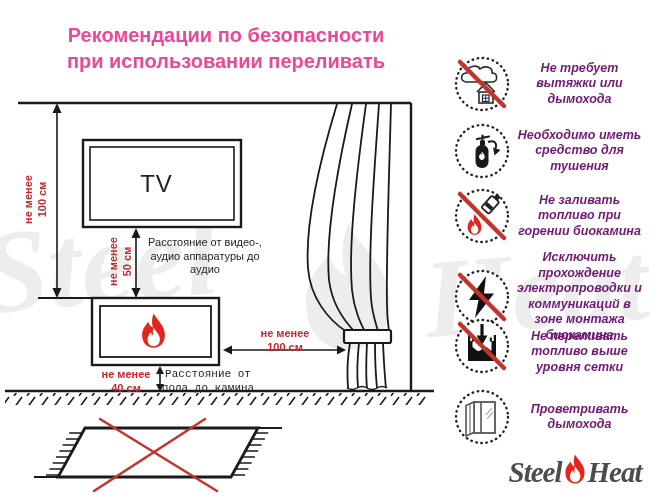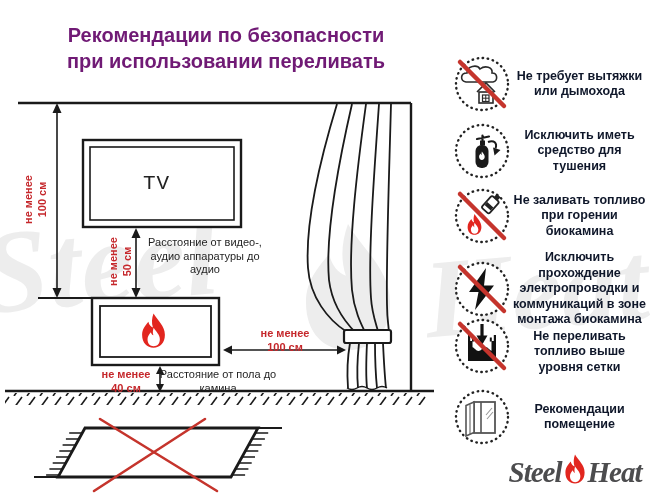--- a/index.html
+++ b/index.html
@@ -8,44 +8,44 @@
     font-family:"Liberation Sans",sans-serif;color:#1a1a1a;
   }
   
   .wm{position:absolute;z-index:0;color:#ededed;font-family:"Liberation Serif",serif;
       font-style:italic;font-weight:bold;pointer-events:none;white-space:nowrap;}
   .wm-steel{left:-18px;top:196px;font-size:118px;transform:rotate(-5deg);}
   .wm-heat{left:424px;top:226px;font-size:112px;transform:rotate(-5deg);}
   .wm-flame{position:absolute;left:278px;top:212px;z-index:0;}
   
   .title{position:absolute;left:0;top:22px;width:452px;z-index:2;text-align:center;
-         font-size:20px;font-weight:bold;line-height:26px;color:#701a75;}
+         font-size:20px;font-weight:bold;line-height:26px;color:#ec4899;}
   
   .diagram{position:absolute;left:0;top:0;z-index:1;}
   
   .dlabel{position:absolute;z-index:2;text-align:center;}
   .red{color:#c5272b;font-weight:bold;}
   .dim{font-size:11px;line-height:13.5px;}
   .vlabel{transform:rotate(-90deg);}
   .vlabel span{display:block;}
   .caption{font-size:11px;line-height:13.5px;color:#1f1f1f;font-weight:500;}
   .tv-label{left:83px;top:140px;width:147px;height:87px;display:flex;align-items:center;
-            justify-content:center;font-family:Liberation Mono, monospace;font-size:21px;
+            justify-content:center;font-family:Liberation Sans, sans-serif;font-size:24px;
             letter-spacing:1px;color:#222;}
   .dim-wall{left:-21px;top:186px;width:112px;}
   .dim-tv{left:84px;top:248px;width:72px;}
   .cap-tv{left:140px;top:236px;width:130px;}
   .dim-curtain{left:245px;top:327px;width:80px;}
   .dim-floor{left:96px;top:368px;width:60px;}
-  .cap-floor{left:159px;top:368px;width:118px;}
+  .cap-floor{left:149px;top:368px;width:118px;font-family:Liberation Mono, monospace;}
   
   .rule{position:absolute;left:442px;width:206px;z-index:2;display:flex;align-items:center;}
   .rule .ico{flex:0 0 58px;margin-left:11px;}
   .rule .txt{flex:1;text-align:center;font-size:12.5px;font-weight:600;
-             line-height:15.5px;color:#0f172a;padding:0 2px;}
+             line-height:15.5px;color:#701a75;padding:0 2px;font-style:italic;}
   .r1{top:55px;}.r2{top:122px;}.r3{top:187px;}.r4{top:250px;}.r5{top:317px;align-items:flex-end;}.r6{top:388px;}
   
   .logo{position:absolute;left:500px;top:449px;width:150px;height:46px;z-index:2;
         display:flex;align-items:center;justify-content:center;}
   .logo .word{font-family:"Liberation Serif",serif;font-style:italic;font-weight:bold;
               font-size:29px;color:#4c4c4e;letter-spacing:-1px;}
   .logo svg{margin:0 -3px 6px -3px;}
 </style>
 </head>
 <body>
@@ -187,21 +187,21 @@
   <div class="rule r2">
     <svg class="ico" width="58" height="58" viewBox="0 0 58 58">
       <circle cx="29" cy="29" r="26" fill="#fff" stroke="#222" stroke-width="2.4" stroke-dasharray="0.5 4.6" stroke-linecap="round"></circle>
       <rect x="22.5" y="23" width="13" height="23" rx="6" fill="#1a1a1a"></rect>
       <rect x="27" y="18.5" width="5" height="5" fill="#1a1a1a"></rect>
       <path d="M24,17 L36,14.5 M29.5,18.5 V13.5" stroke="#1a1a1a" stroke-width="2.2" stroke-linecap="round"></path>
       <path d="M35,20 C41,17.5 44.5,21 42.5,26.5" fill="none" stroke="#1a1a1a" stroke-width="2"></path>
       <polygon points="40,25.5 47.5,28 41.5,33.5" fill="#1a1a1a"></polygon>
       <path transform="translate(24.2,29.5) scale(0.47)" fill="#fff" d="M10,0 C12.2,3.8 16,6.5 16,11.2 C16,15.6 13.4,18 10,18 C6.6,18 4,15.6 4,11.2 C4,8.2 5.6,6.4 7.3,4.3 C7.7,6 8.6,7 9.7,7.4 C8.9,5 9.1,2.5 10,0 Z"></path>
     </svg>
-    <div class="txt">Исключить иметь средство для тушения</div>
+    <div class="txt">Необходимо иметь средство для тушения</div>
   </div>
 
   <div class="rule r4">
     <svg class="ico" width="58" height="58" viewBox="0 0 58 58">
       <circle cx="29" cy="29" r="26" fill="#fff" stroke="#222" stroke-width="2.4" stroke-dasharray="0.5 4.6" stroke-linecap="round"></circle>
       <polygon points="33,8 16,32 25.5,32 22,50 41,25.5 31,25.5" fill="#111"></polygon>
       <line x1="7" y1="7" x2="51" y2="51" stroke="#c5342c" stroke-width="4.5" stroke-linecap="round"></line>
     </svg>
     <div class="txt">Исключить прохождение электропроводки и коммуникаций в зоне монтажа биокамина</div>
   </div>
@@ -241,21 +241,21 @@
 
   <div class="rule r6">
     <svg class="ico" width="58" height="58" viewBox="0 0 58 58">
       <circle cx="29" cy="29" r="26" fill="#fff" stroke="#222" stroke-width="2.4" stroke-dasharray="0.5 4.6" stroke-linecap="round"></circle>
       <rect x="21" y="14" width="21" height="31" fill="#fff" stroke="#555" stroke-width="1.8"></rect>
       <line x1="28" y1="14" x2="28" y2="45" stroke="#555" stroke-width="1.6"></line>
       <path d="M33,27 L39,20 M34,31 L40,24" stroke="#999" stroke-width="1.1"></path>
       <polygon points="21,14 13,17.5 13,48 21,44.5" fill="#fff" stroke="#555" stroke-width="1.6"></polygon>
       <line x1="17" y1="16.5" x2="17" y2="46" stroke="#555" stroke-width="1"></line>
     </svg>
-    <div class="txt">Рекомендации помещение</div>
+    <div class="txt">Проветривать дымохода</div>
   </div>
 
   <div class="logo">
     <span class="word">Steel</span>
     <svg width="32" height="38" viewBox="0 0 20 18">
       <path fill="#e2261f" d="M10,0 C12.2,3.8 16,6.5 16,11.2 C16,15.6 13.4,18 10,18 C6.6,18 4,15.6 4,11.2 C4,8.2 5.6,6.4 7.3,4.3 C7.7,6 8.6,7 9.7,7.4 C8.9,5 9.1,2.5 10,0 Z"></path>
       <path fill="#fff" transform="translate(4.7,7.5) scale(0.54)" d="M10,0 C12.2,3.8 16,6.5 16,11.2 C16,15.6 13.4,18 10,18 C6.6,18 4,15.6 4,11.2 C4,8.2 5.6,6.4 7.3,4.3 C7.7,6 8.6,7 9.7,7.4 C8.9,5 9.1,2.5 10,0 Z"></path>
     </svg>
     <span class="word">Heat</span>
   </div>

